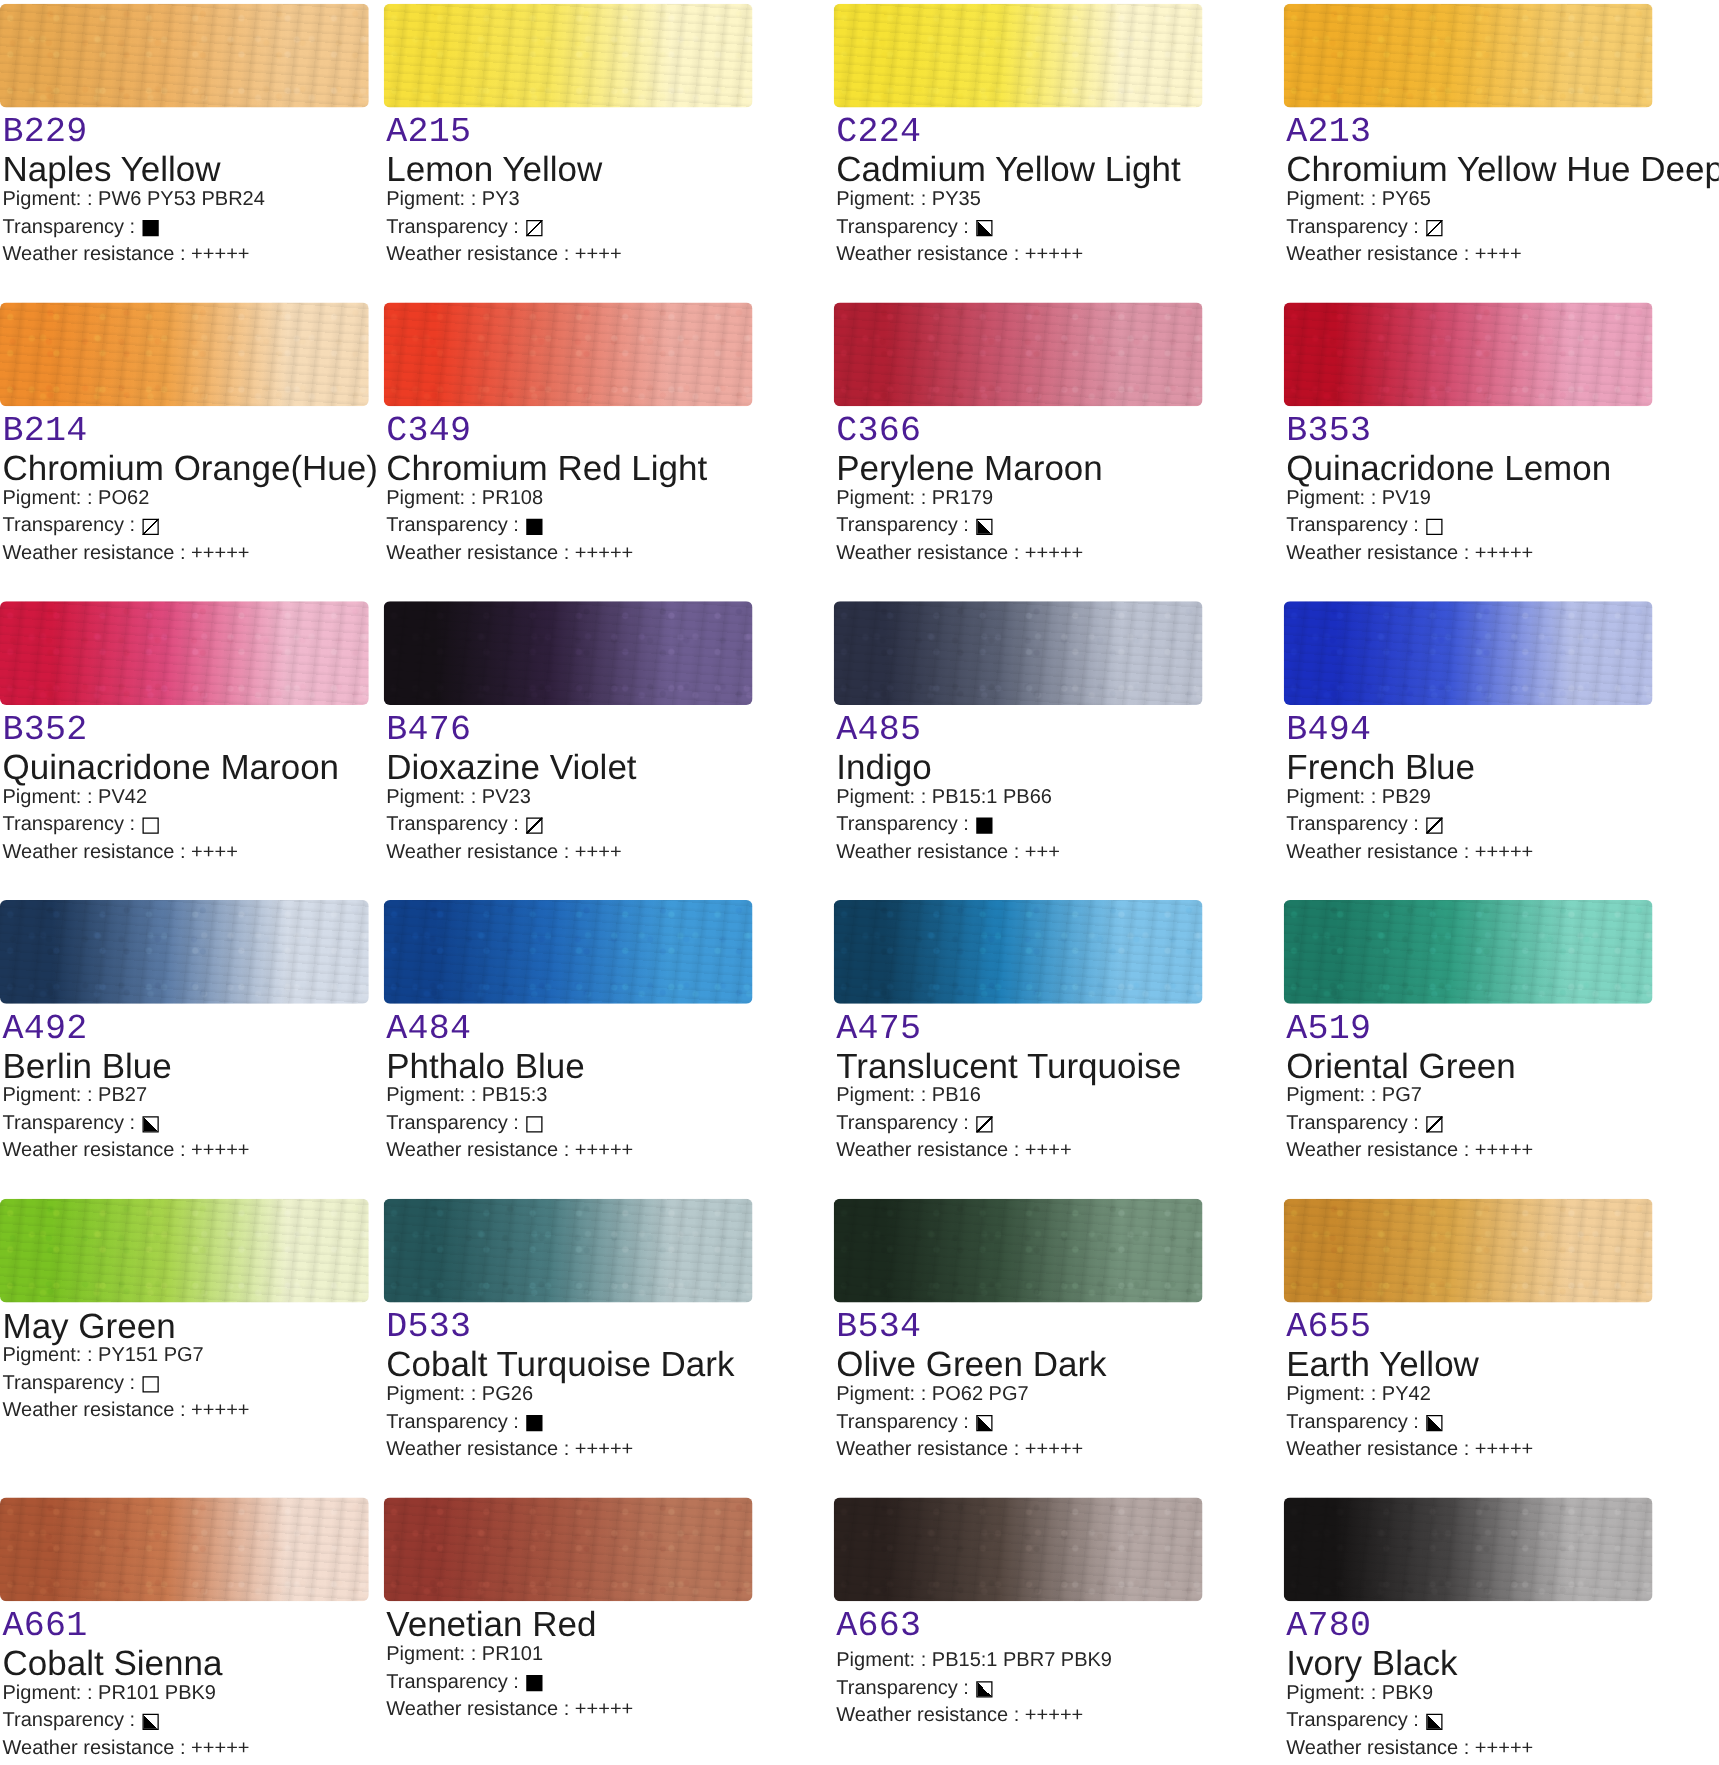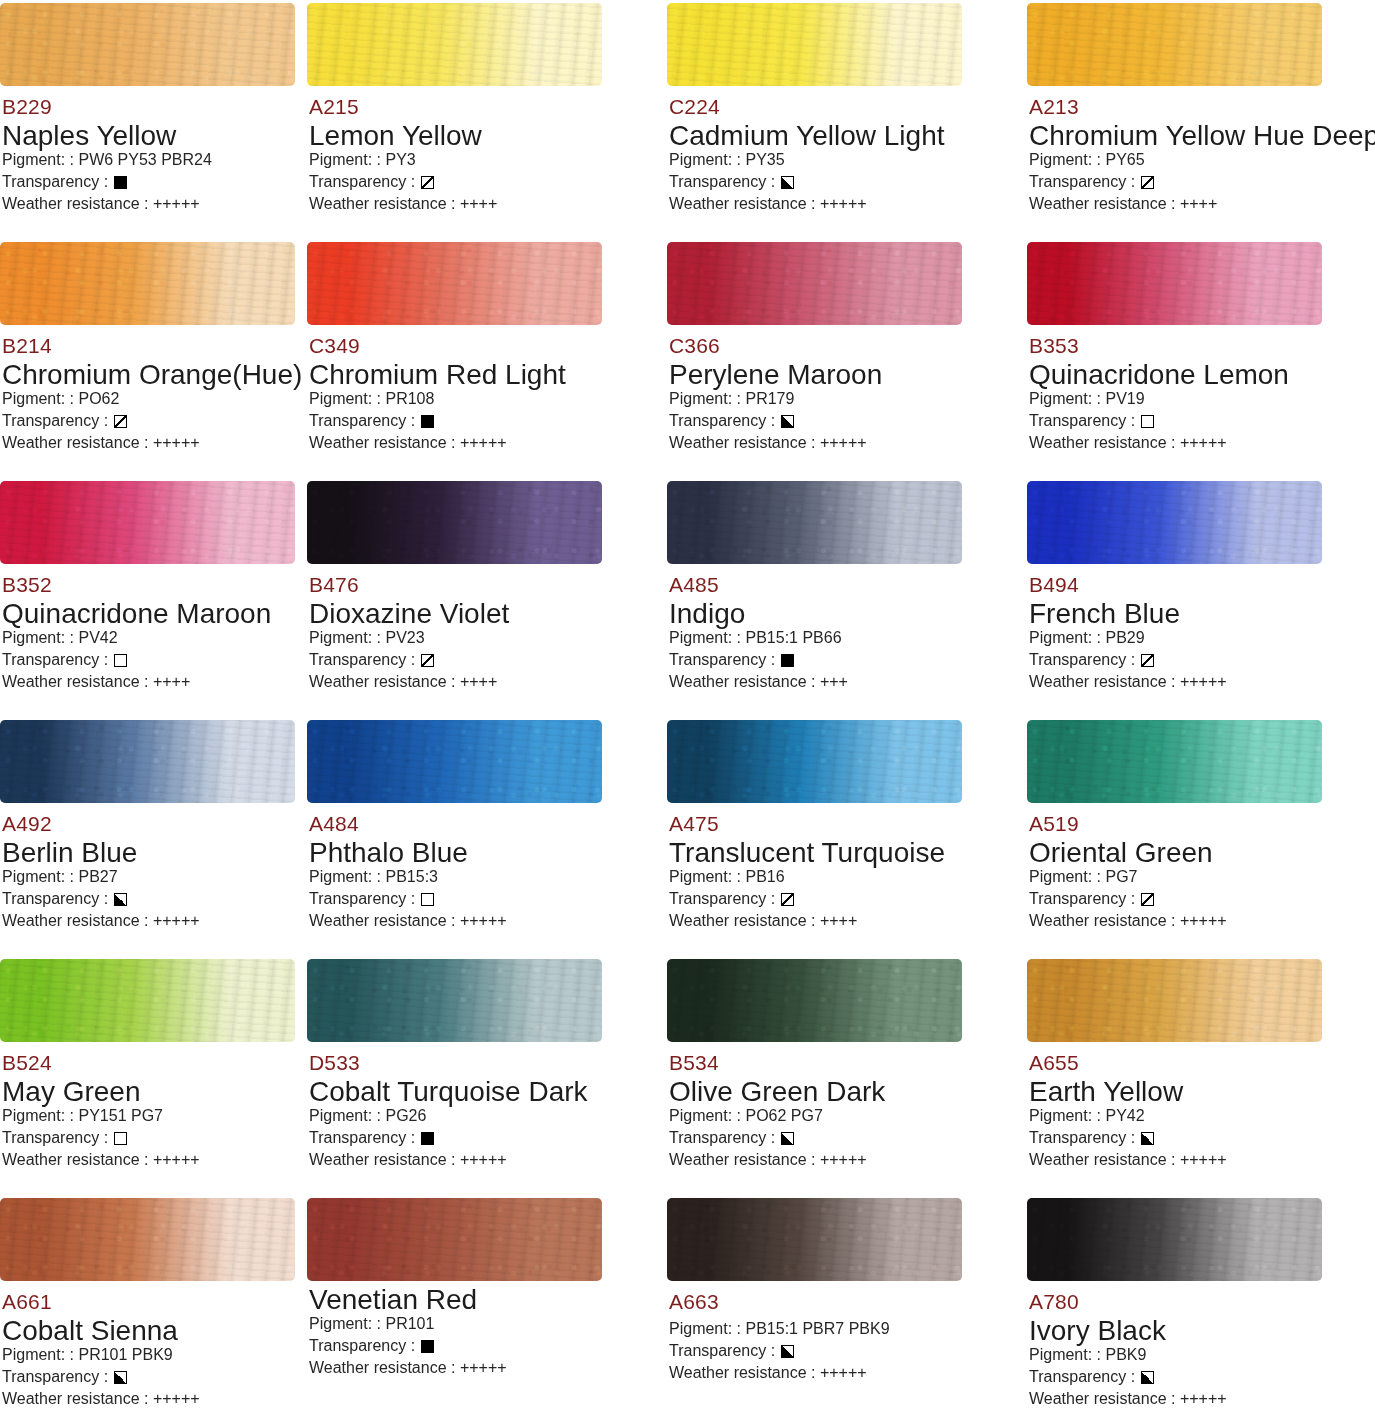--- a/index.html
+++ b/index.html
@@ -61,26 +61,27 @@
     mix-blend-mode: overlay;
   }
 
   .info {
     padding-top: 6px;
   }
   .col1 .info { padding-left: 2px; }
   .col2 .info, .col3 .info, .col4 .info { padding-left: 12px; }
 
   .code {
-    font-size: 21px;
+    font-size: 28px;
     line-height: 30px;
     font-weight: 400;
     letter-spacing: .2px;
-    color: #7f1d1d;
+    color: #4c1d95;
     margin-bottom: 1px;
+    font-family: Liberation Mono, monospace;
   }
   .name {
     font-size: 28px;
     line-height: 25px;
     font-weight: 400;
     color: #1c1c1c;
     margin-bottom: 1px;
     white-space: nowrap;
   }
   .meta {
@@ -409,21 +410,20 @@
         <div class="meta"><span>Weather resistance :</span> <span>+++++</span></div>
       </div>
     </div>
     <div class="cell col1">
       <div class="swatch">
         <div class="base" style="background: linear-gradient(to right, rgb(121, 194, 34) 0%, rgb(121, 194, 34) 14%, rgb(168, 212, 75) 45%, rgb(238, 242, 206) 78%, rgb(238, 242, 206) 100%);"></div>
         <div class="tex" style="background: repeating-linear-gradient(96deg, rgba(0, 0, 0, 0.14) 0px, rgba(0, 0, 0, 0) 5px, rgba(255, 255, 255, 0.1) 11px, rgba(0, 0, 0, 0.09) 17px), repeating-linear-gradient(4deg, rgba(0, 0, 0, 0.1) 0px, rgba(0, 0, 0, 0) 3px, rgba(255, 255, 255, 0.07) 7px);"></div>
         <div class="tex2" style="background: radial-gradient(circle at 22% 40%, rgba(255, 255, 255, 0.3) 0px, rgba(255, 255, 255, 0.3) 2px, transparent 3px) 0% 0% / 37px 29px, radial-gradient(circle at 48% 70%, rgba(255, 255, 255, 0.25) 0px, rgba(255, 255, 255, 0.25) 2px, transparent 3px) 0% 0% / 53px 41px, radial-gradient(circle at 66% 25%, rgba(0, 0, 0, 0.18) 0px, rgba(0, 0, 0, 0.18) 2px, transparent 3px) 0% 0% / 61px 33px, radial-gradient(circle at 80% 60%, rgba(255, 255, 255, 0.22) 0px, rgba(255, 255, 255, 0.22) 2px, transparent 3px) 0% 0% / 43px 47px, radial-gradient(circle at 35% 85%, rgba(0, 0, 0, 0.14) 0px, rgba(0, 0, 0, 0.14) 2px, transparent 3px) 0% 0% / 29px 37px;"></div>
       </div>
       <div class="info">
-        <div class="code">B524</div>
         <div class="name">May Green</div>
         <div class="meta"><span>Pigment: :</span> <span>PY151 PG7</span></div>
         <div class="meta trans">
           <span>Transparency :</span>
           <span class="tr-sym transparent"></span>
         </div>
         <div class="meta"><span>Weather resistance :</span> <span>+++++</span></div>
       </div>
     </div>
     <div class="cell col2">

